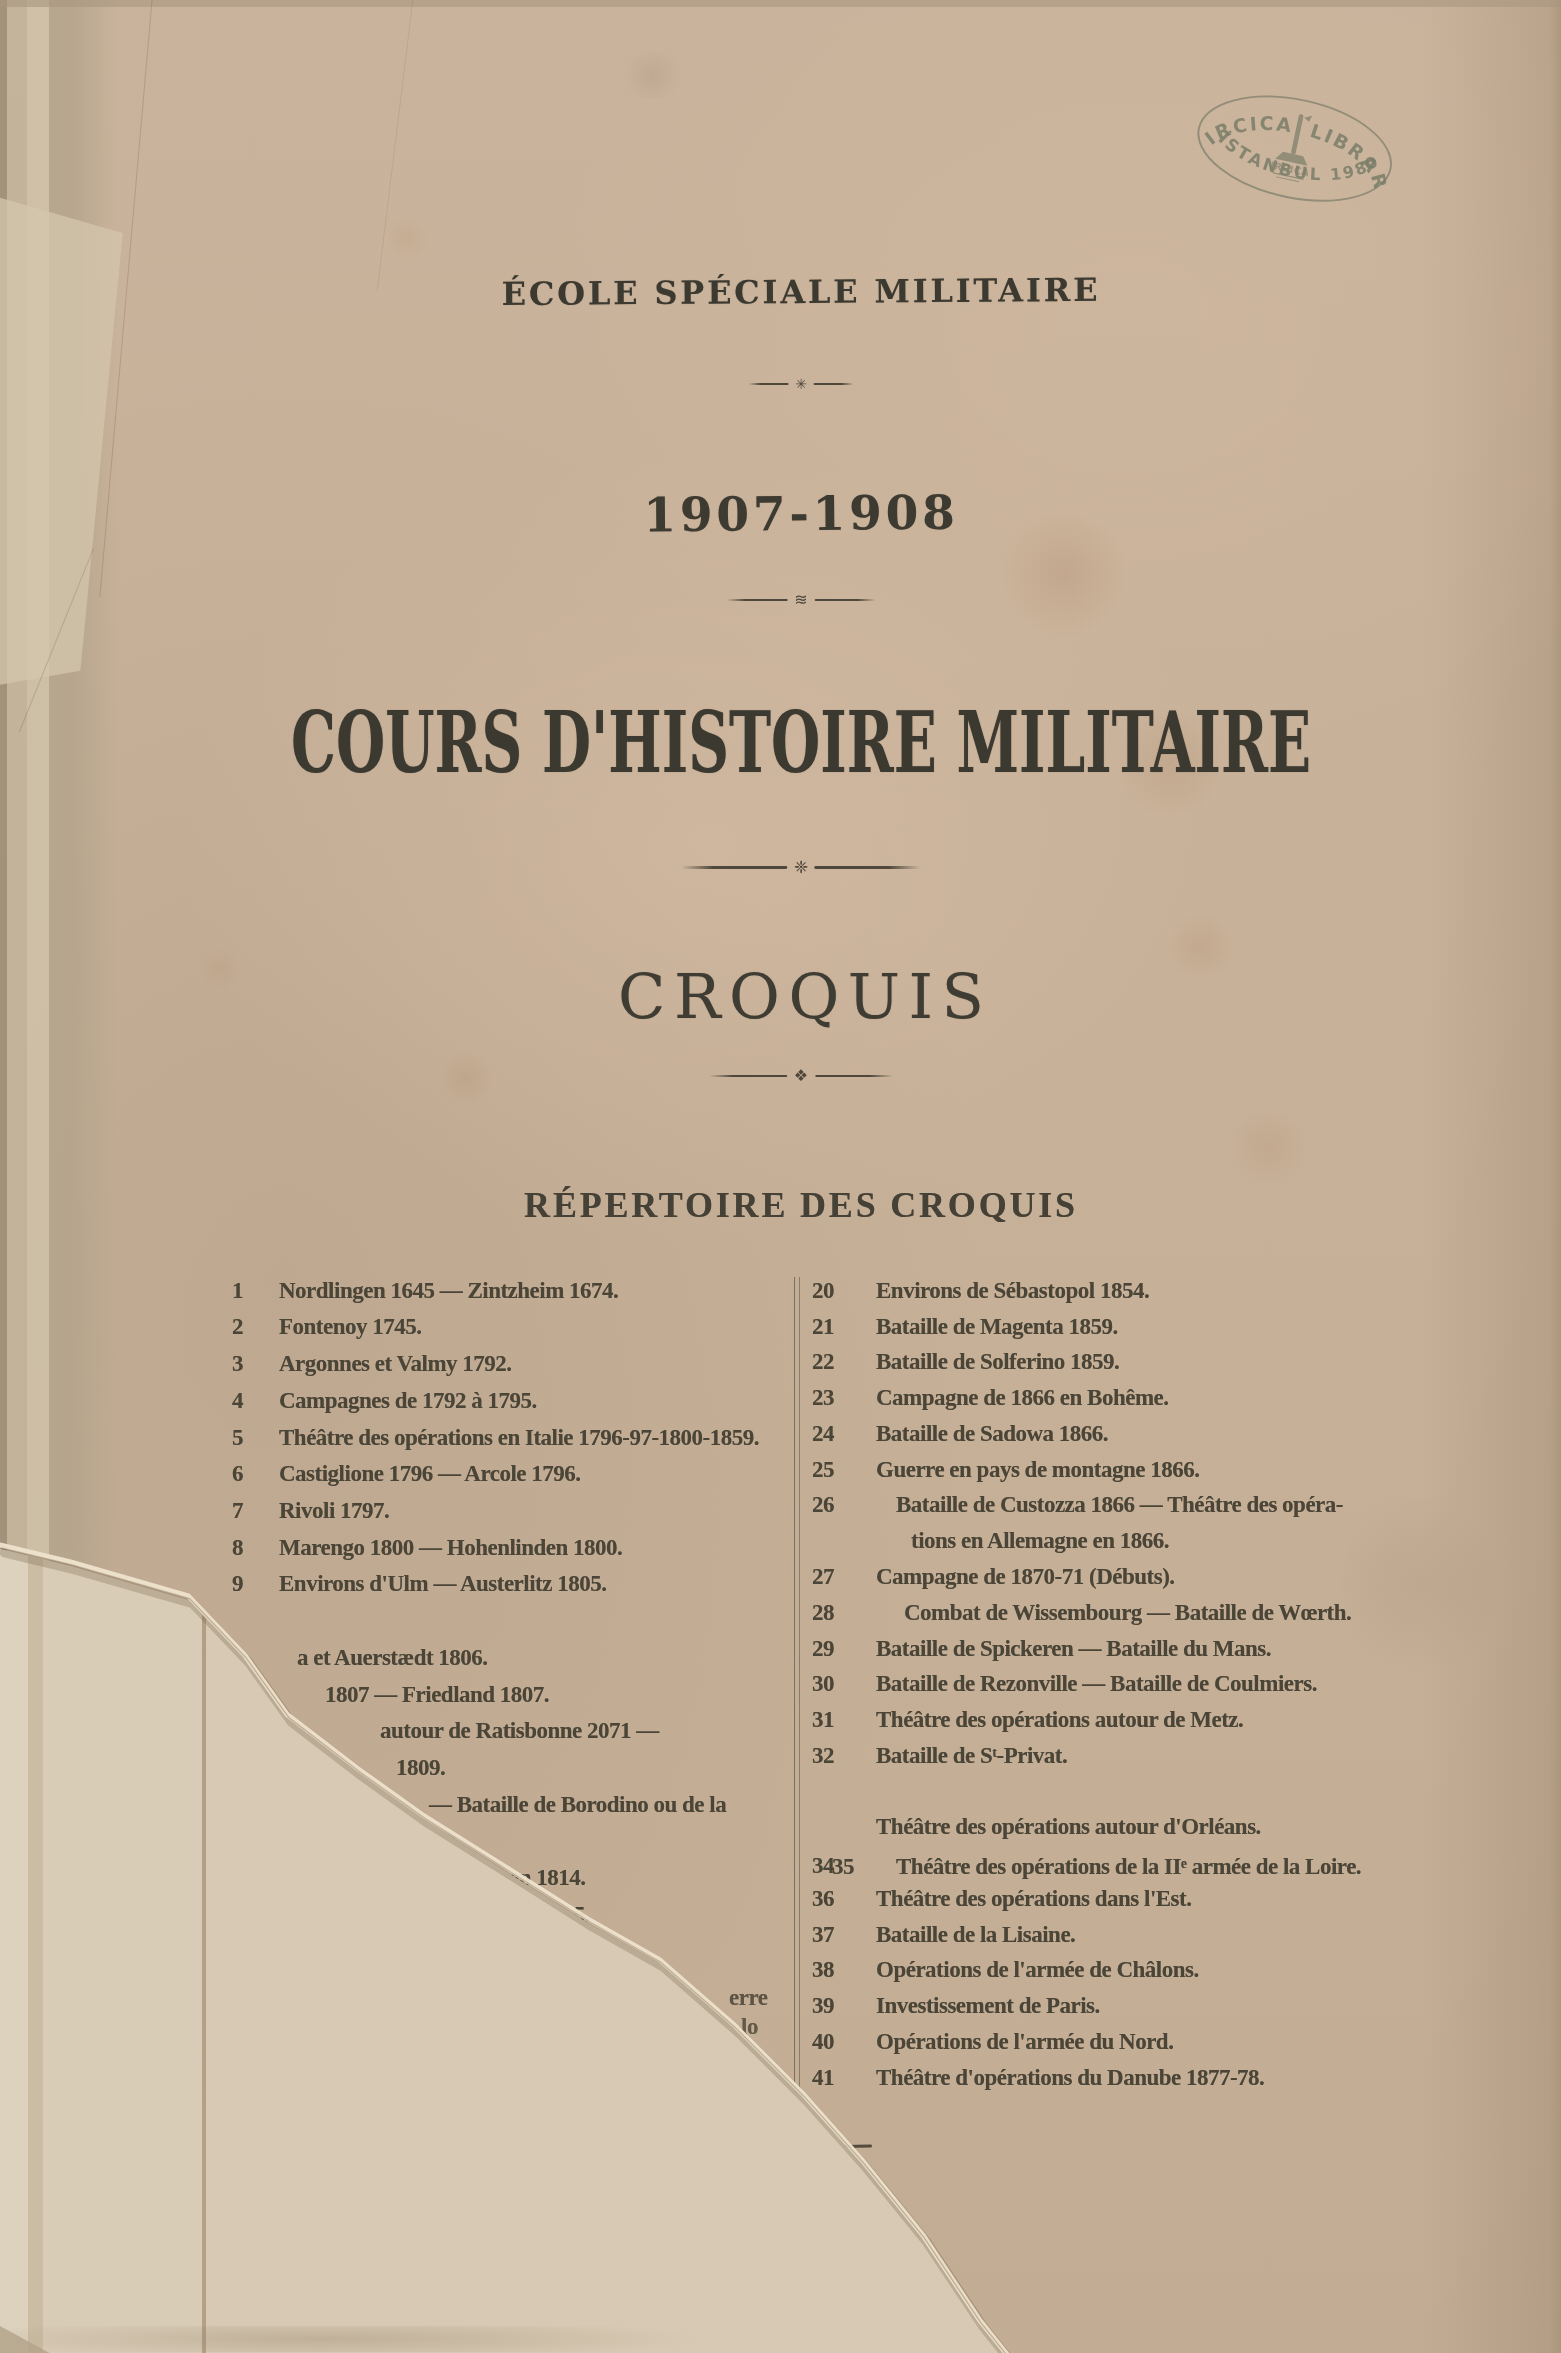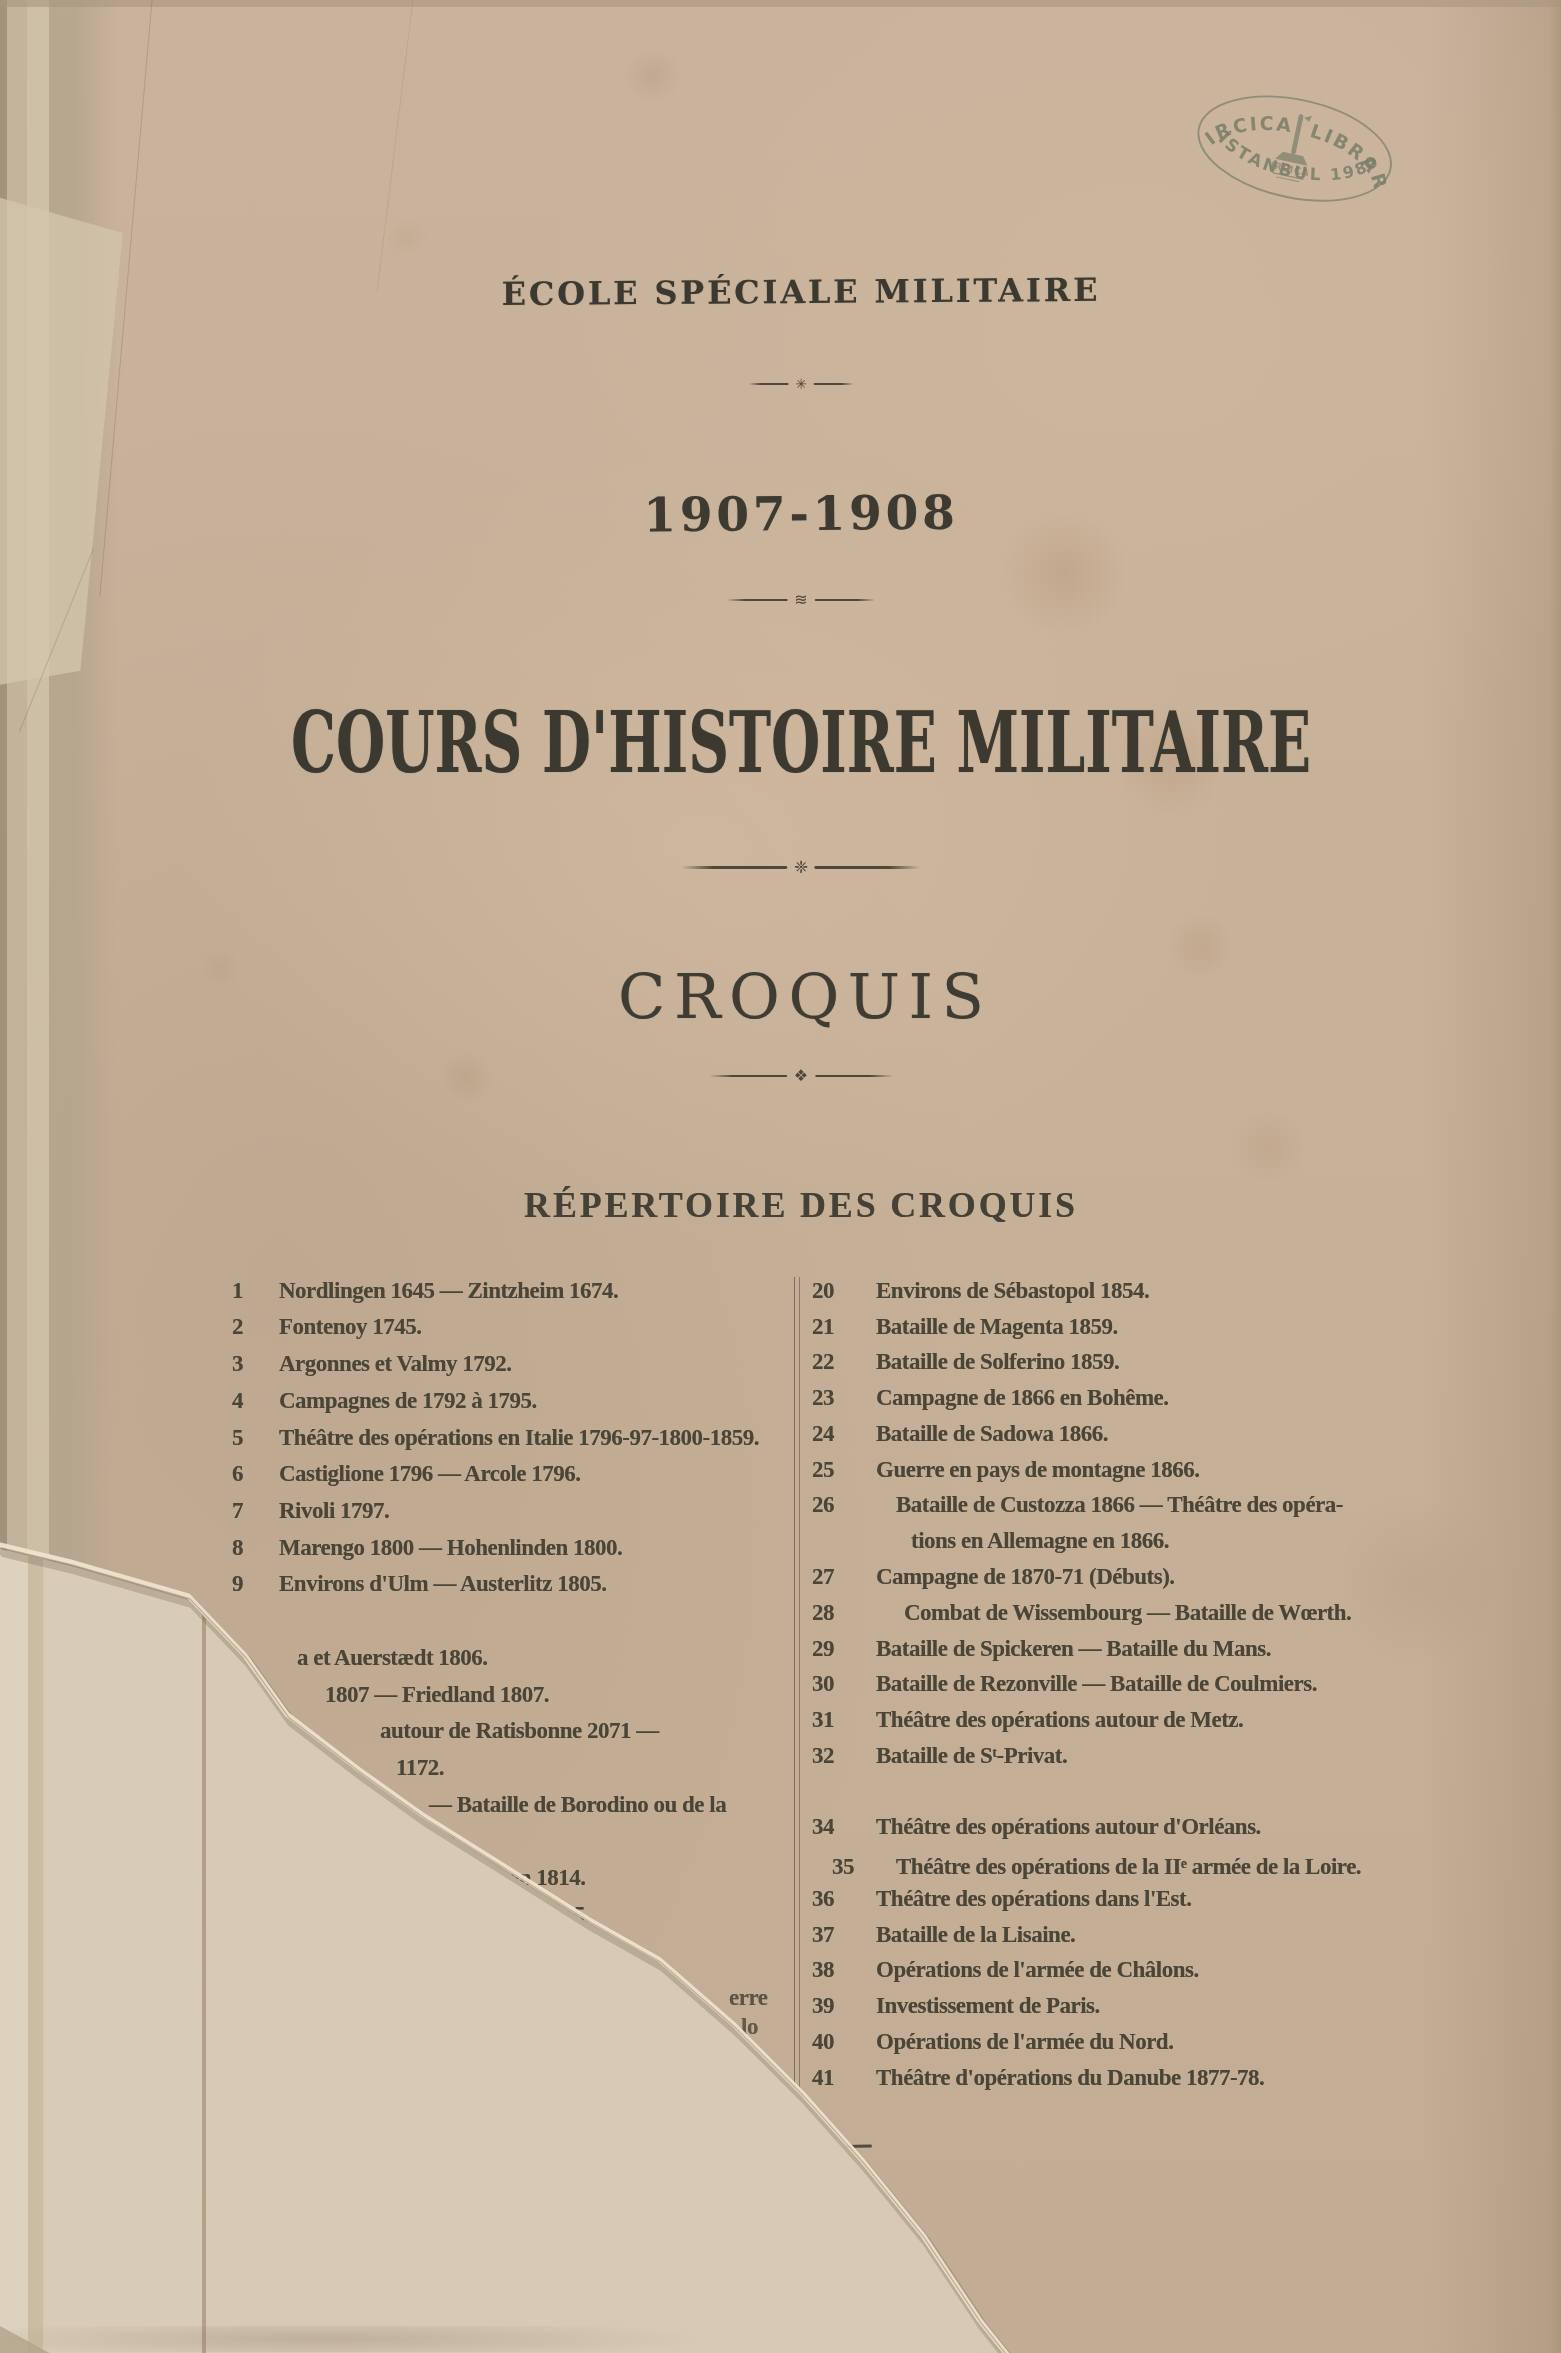--- a/index.html
+++ b/index.html
@@ -204,21 +204,21 @@
       <div class="row" style="top: 1643px;">
         <span class="txt" style="left: 297px;">a et Auerstædt 1806.</span>
       </div>
       <div class="row" style="top: 1680px;">
         <span class="txt" style="left: 325px;">1807 — Friedland 1807.</span>
       </div>
       <div class="row" style="top: 1716px;">
         <span class="txt" style="left: 380px;">autour de Ratisbonne 2071 —</span>
       </div>
       <div class="row" style="top: 1753px;">
-        <span class="txt" style="left: 396px;">1172.</span>
+        <span class="txt" style="left: 396px;">1809.</span>
       </div>
       <div class="row" style="top: 1790px;">
         <span class="txt" style="left: 429px;">— Bataille de Borodino ou de la</span>
       </div>
       <div class="row" style="top: 1827px;">
         <span class="txt" style="left: 445px; opacity: 0.5;">2.</span>
       </div>
       <div class="row" style="top: 1863px;">
         <span class="txt" style="left: 509px;">en 1814.</span>
       </div>
@@ -282,21 +282,21 @@
       </div>
       <div class="row" style="top: 1705px;">
         <span class="num" style="left: 800px;">31</span>
         <span class="txt" style="left: 876px;">Théâtre des opérations autour de Metz.</span>
       </div>
       <div class="row" style="top: 1741px;">
         <span class="num" style="left: 800px;">32</span>
         <span class="txt" style="left: 876px;">Bataille de Sᵗ-Privat.</span>
       </div>
       <div class="row" style="top: 1812px;">
-        <span class="num" style="left: 800px;">34</span>
+        <span class="num" style="left: 800px; margin-top: 39px;">34</span>
         <span class="txt" style="left: 876px;">Théâtre des opérations autour d'Orléans.</span>
       </div>
       <div class="row" style="top: 1852px; margin-left: 20px;">
         <span class="num" style="left: 800px;">35</span>
         <span class="txt" style="left: 876px;">Théâtre des opérations de la IIᵉ armée de la Loire.</span>
       </div>
       <div class="row" style="top: 1884px;">
         <span class="num" style="left: 800px;">36</span>
         <span class="txt" style="left: 876px;">Théâtre des opérations dans l'Est.</span>
       </div>

